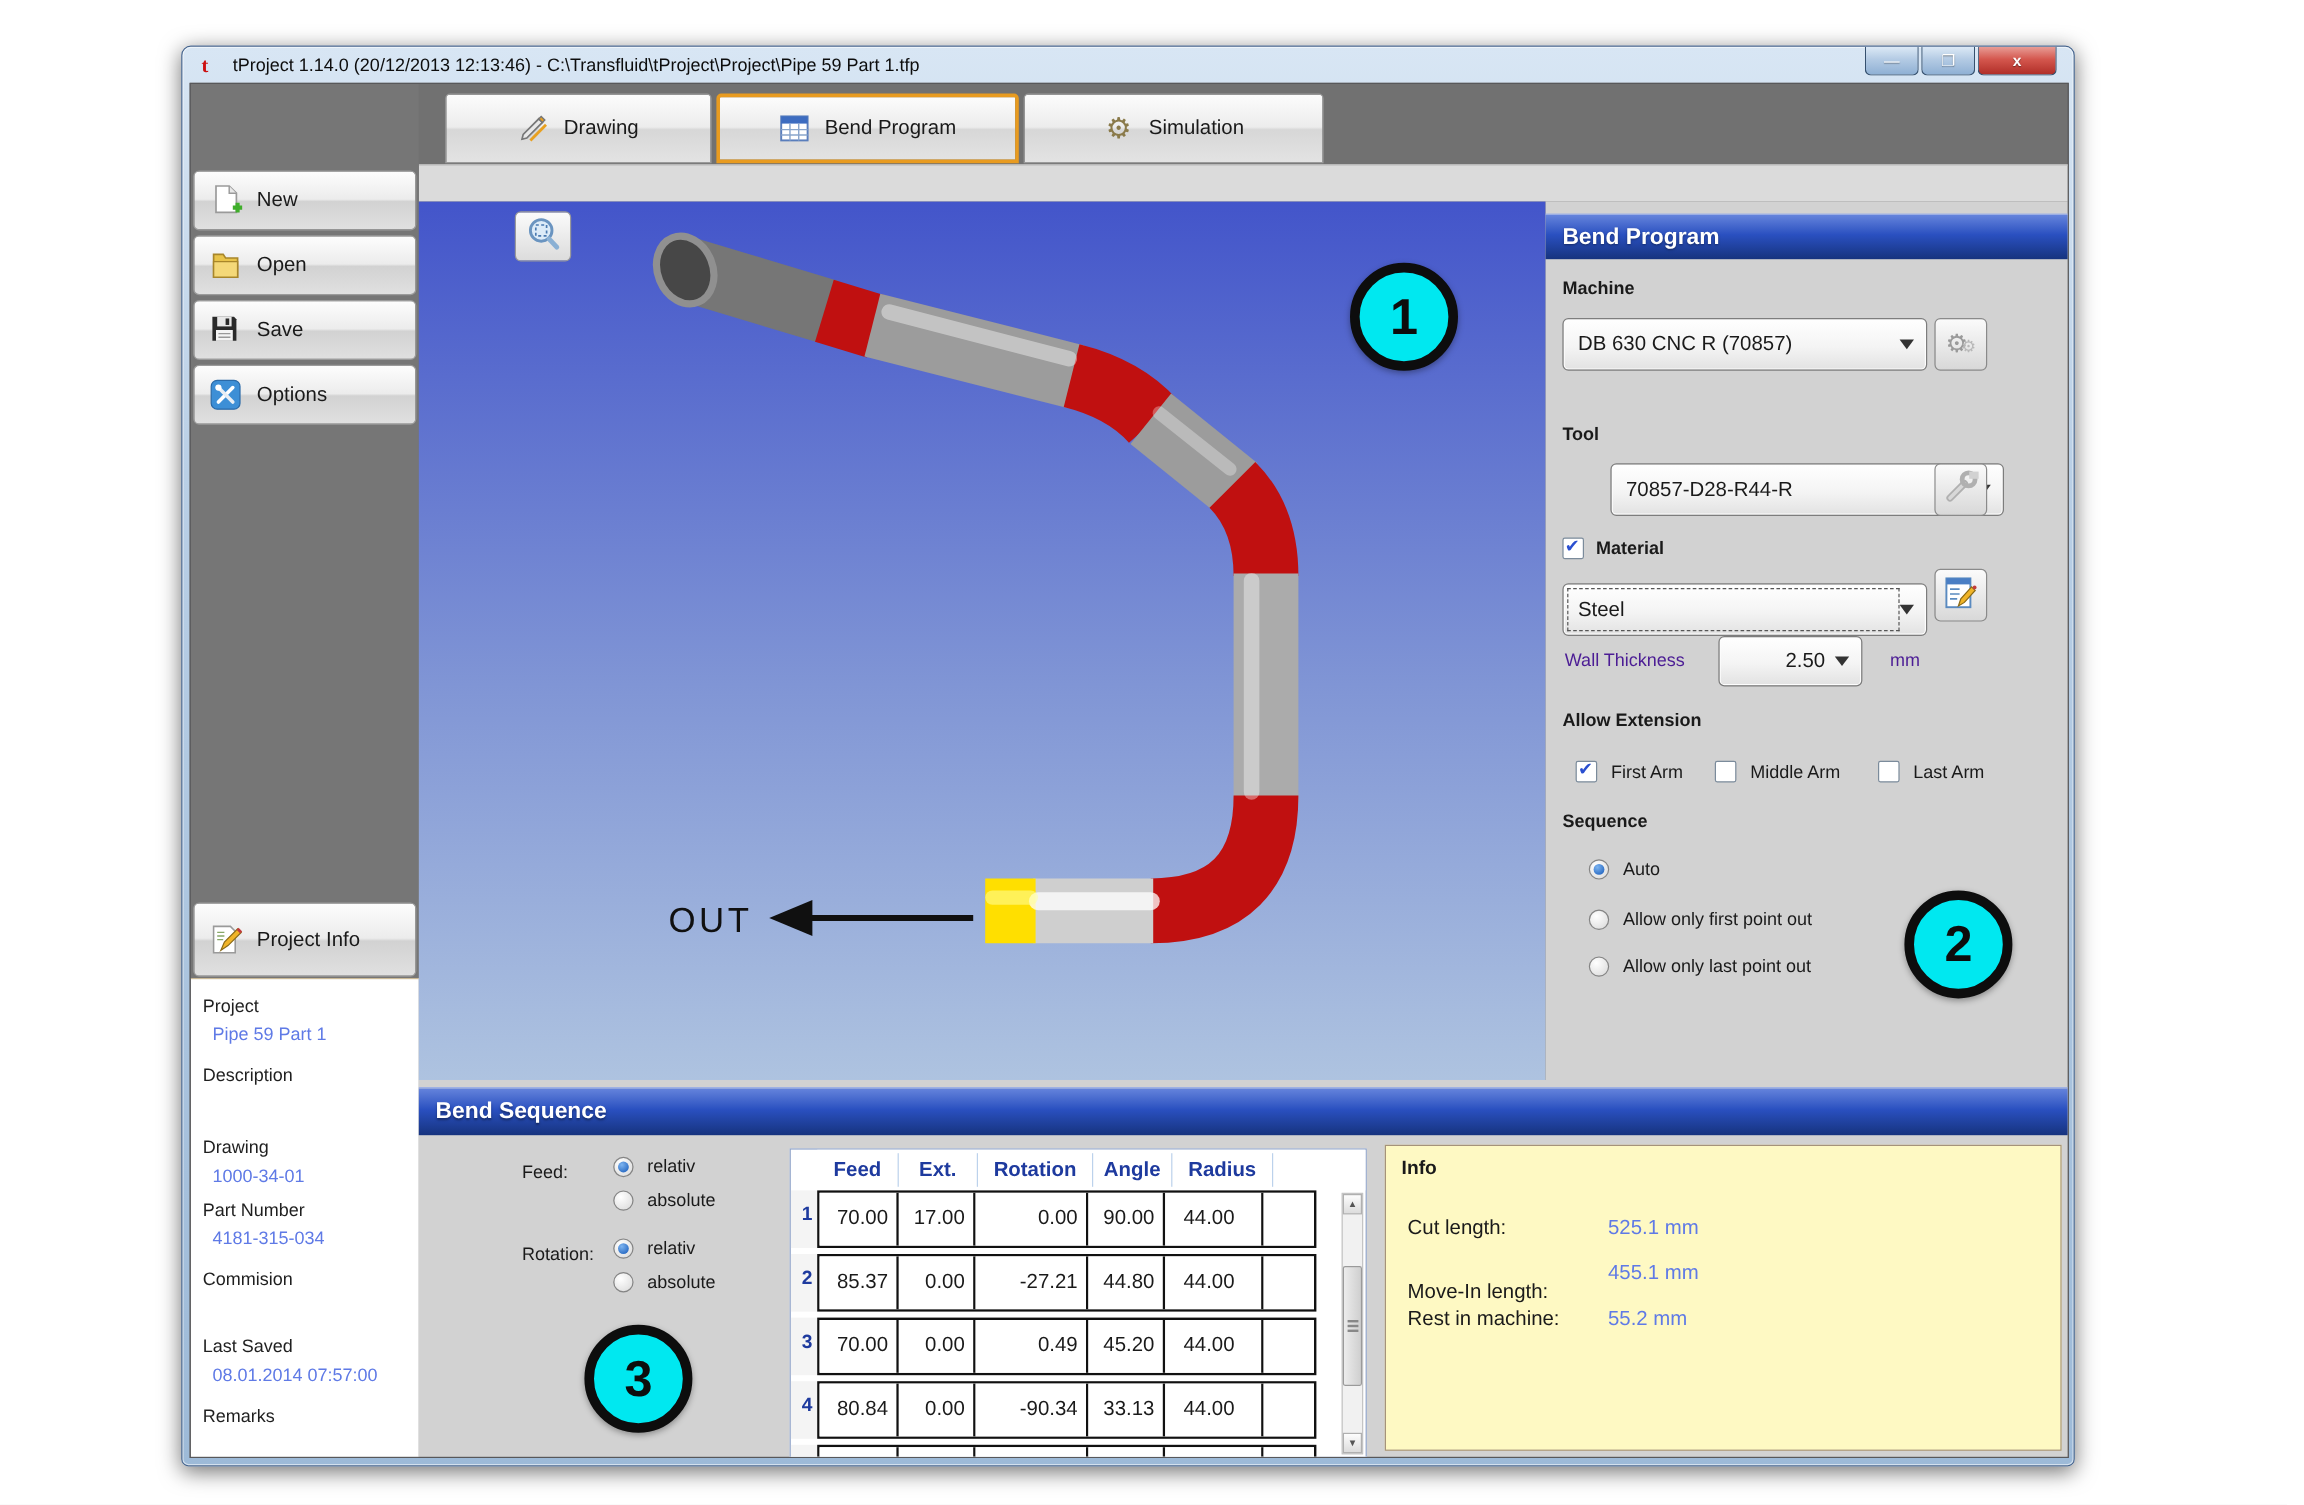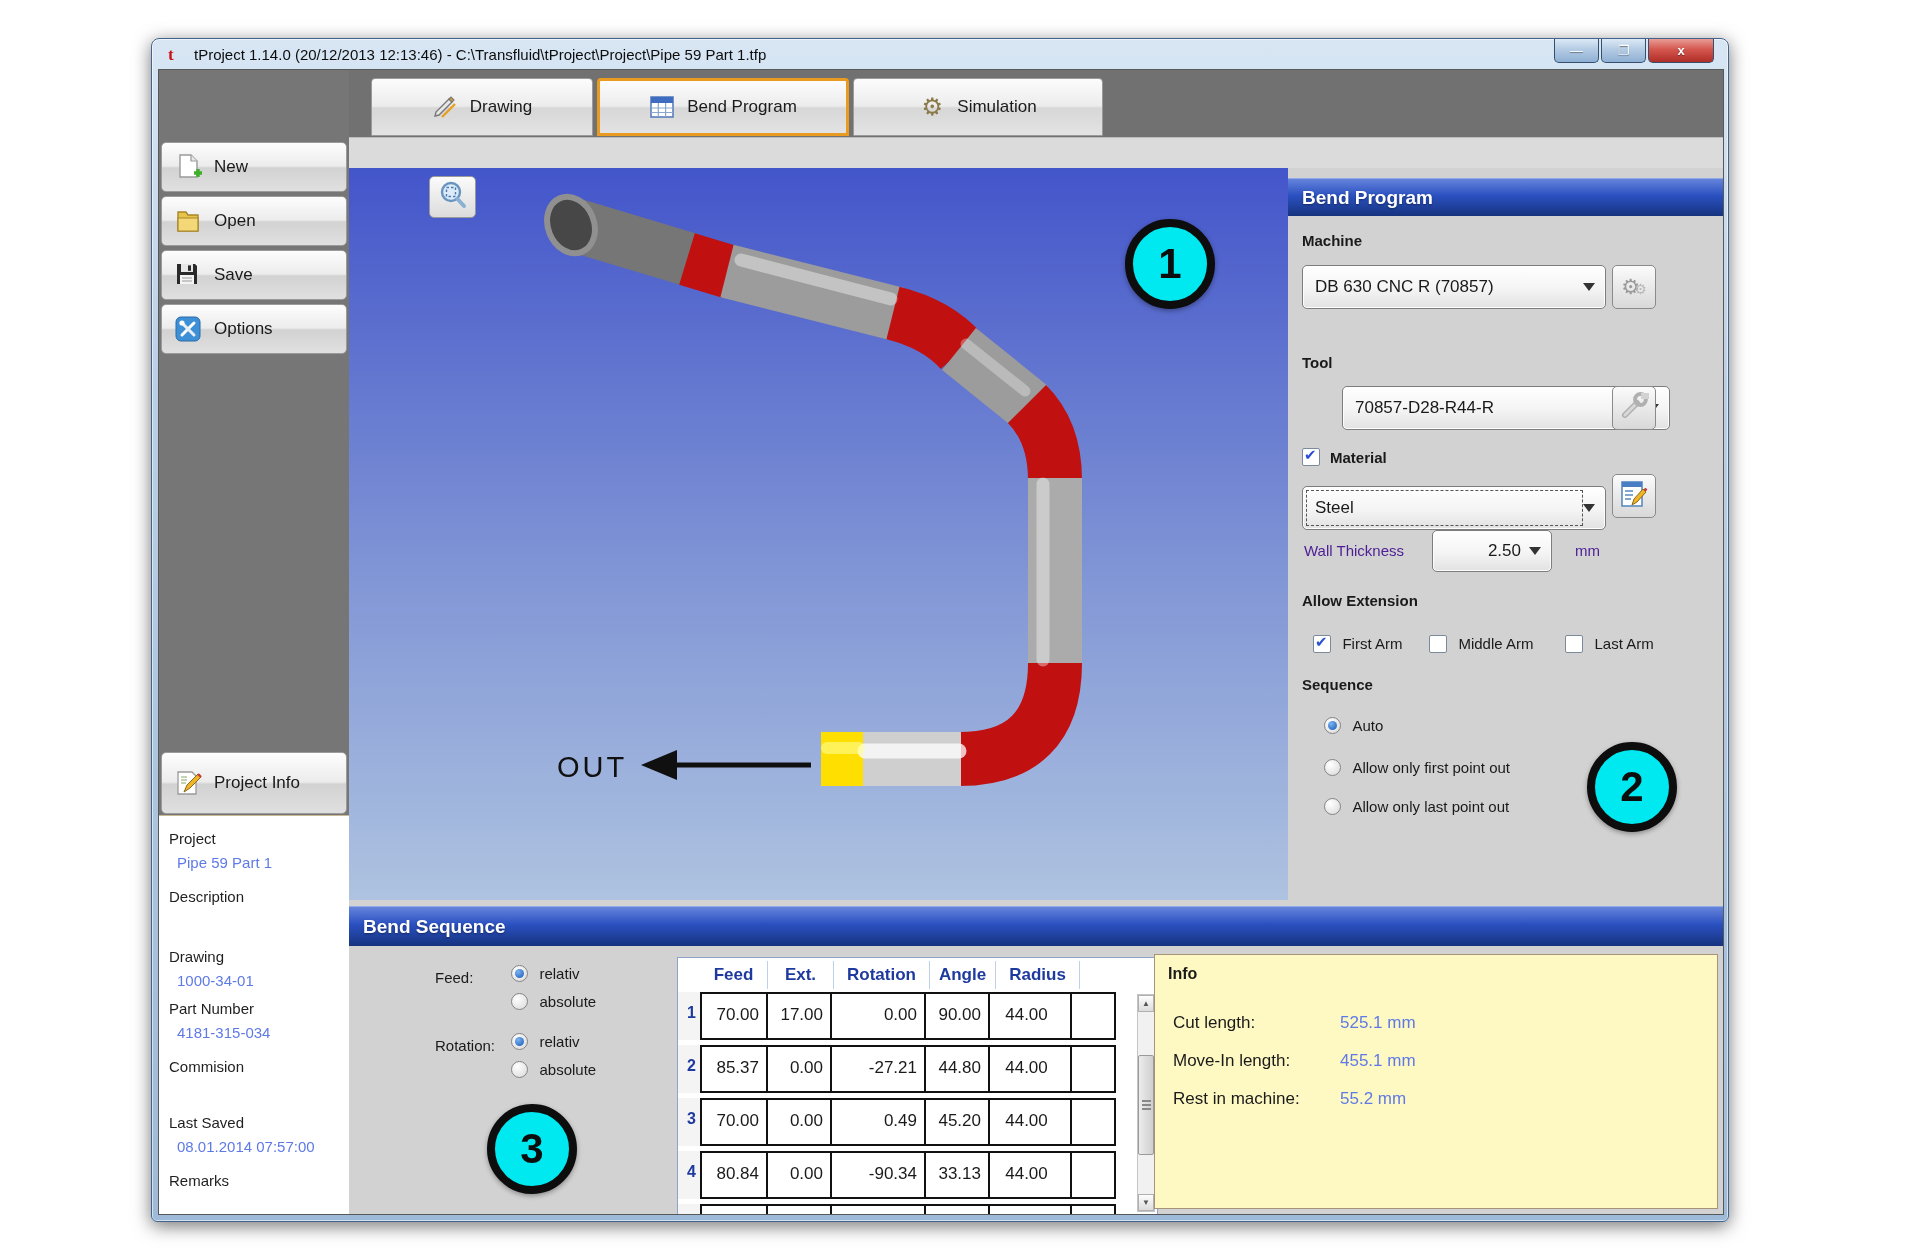--- a/index.html
+++ b/index.html
@@ -67,21 +67,21 @@
   .chk.on::after{content:"\2714";position:absolute;left:1px;top:-3px;font-size:15px;font-weight:bold;color:#2a4fd0;}
   .radio{width:17px;height:17px;border-radius:50%;border:1px solid #858585;background:radial-gradient(circle at 35% 30%,#ffffff,#d8d8d8);position:relative;display:inline-block;vertical-align:middle;}
   .radio.on::after{content:"";position:absolute;left:3px;top:3px;width:9px;height:9px;border-radius:50%;background:radial-gradient(circle at 35% 30%,#7db4f0,#1458b8);}
   .inline-lbl{font-size:15px;color:#1a1a1a;vertical-align:middle;margin-left:7px;}
 
   
   .bottom{position:absolute;left:190px;top:830px;width:1376px;height:316px;background:#d2d2d2;}
   .bs-header{position:absolute;left:0;top:6px;width:1376px;height:40px;}
   .bt-label{position:absolute;font-size:15px;color:#1a1a1a;}
 
-  .table-wrap{position:absolute;left:328px;top:57px;width:481px;height:258px;background:#ffffff;border:1px solid #8fa3c8;overflow:hidden;}
+  .table-wrap{position:absolute;left:309px;top:57px;width:481px;height:258px;background:#ffffff;border:1px solid #8fa3c8;overflow:hidden;}
   .thead{display:flex;margin-left:22px;height:34px;align-items:center;background:#ffffff;}
   .th{font-size:17px;font-weight:bold;color:#1e3a9e;text-align:center;border-right:1px solid #bcd2ec;height:28px;line-height:28px;}
   .th.c0{width:68px;}.th.c1{width:66px;}.th.c2{width:96px;}.th.c3{width:66px;}.th.c4{width:84px;}.th.c5{width:44px;border-right:none;}
   .trow{display:flex;margin-bottom:5px;height:48px;}
   .tnum{width:22px;font-size:16px;font-weight:bold;color:#1e3a9e;text-align:right;padding:12px 4px 0 0;background:#f4f4f4;}
   .tbox{display:flex;border:2px solid #111;}
   .tcell{font-size:17px;color:#1a1a1a;text-align:right;padding:11px 7px 0 0;border-right:2px solid #111;background:#fff;}
   .tcell.c0{width:66px;}.tcell.c1{width:64px;}.tcell.c2{width:94px;}.tcell.c3{width:64px;}.tcell.c4{width:82px;text-align:center;}
   .tcell.cempty{width:42px;border-right:none;}
   .vscroll{position:absolute;right:2px;top:36px;width:18px;height:218px;background:#f1f1f1;border:1px solid #c4c4c4;}
@@ -428,21 +428,21 @@
           <div class="varrow" style="bottom:0;">▼</div>
         </div>
       </div>
 
       <div class="callout" style="left:138px;top:204px;">3</div>
 
       <div class="info-panel">
         <div class="ip-title">Info</div>
         <div class="ip-label" style="top:58px;">Cut length:</div>
         <div class="ip-value" style="top:58px;">525.1 mm</div>
-        <div class="ip-label" style="top:96px;text-align:center;">Move-In length:</div>
+        <div class="ip-label" style="top:112px;text-align:center;">Move-In length:</div>
         <div class="ip-value" style="top:96px;">455.1 mm</div>
         <div class="ip-label" style="top:134px;">Rest in machine:</div>
         <div class="ip-value" style="top:134px;">55.2 mm</div>
       </div>
     </div>
 
   </div>
 </div>
 
 </body></html>

